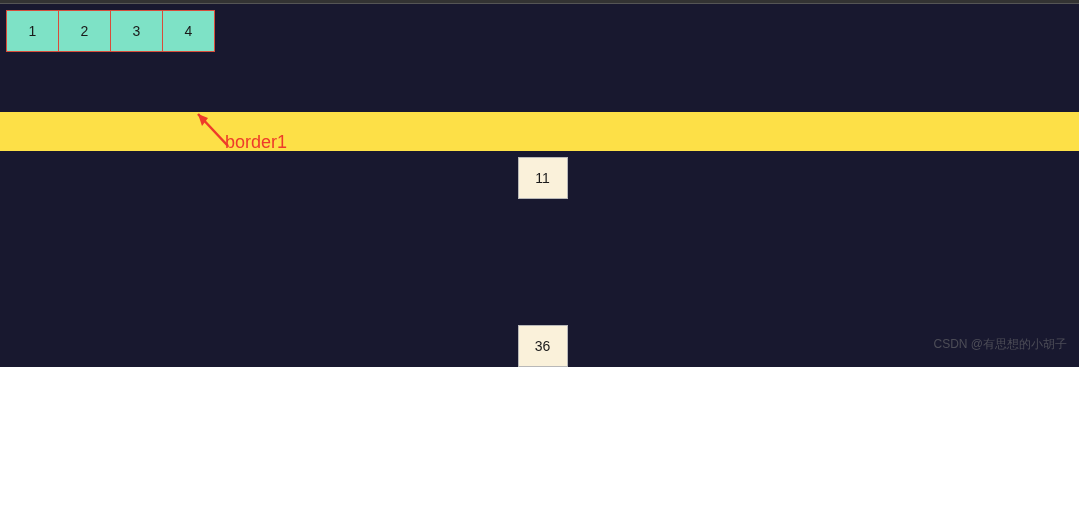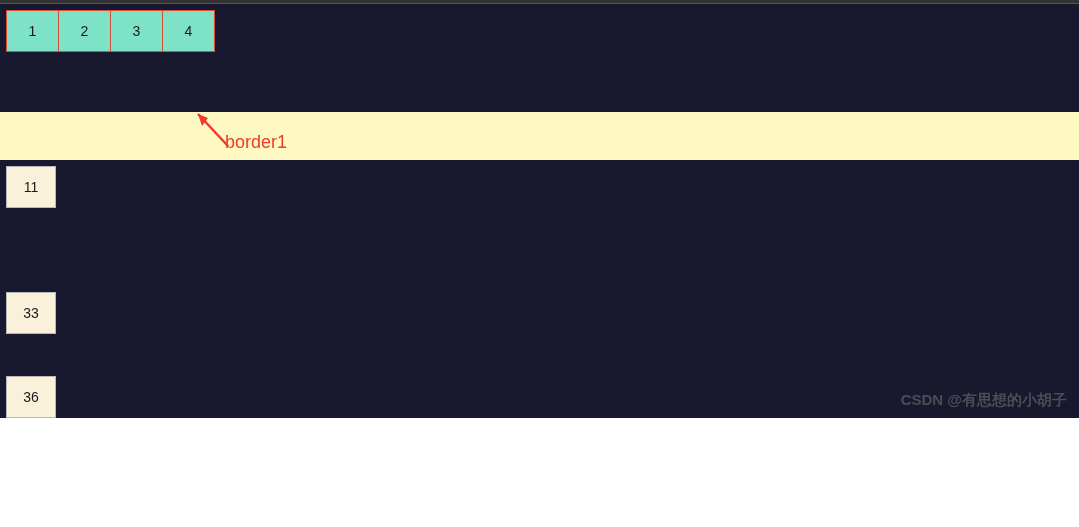--- a/index.html
+++ b/index.html
@@ -40,22 +40,22 @@
       align-items: center;
       justify-content: center;
       color: #1a1a1a;
       margin-left: -1px;
     }
     .cell-green:first-child {
       margin-left: 0;
     }
     .annotation-area {
       position: relative;
-      height: 48px;
-      background: #fef9c3;
+      height: 39px;
+      background: #fde047;
     }
     .annotation-label {
       position: absolute;
       left: 225px;
       top: 20px;
       color: #ee3b2a;
       font-size: 18px;
       font-family: Arial, sans-serif;
     }
     .arrow-svg {
@@ -80,33 +80,33 @@
       background: #18182f;
       width: 100%;
       padding-top: 6px;
       padding-bottom: 0;
     }
     .beige-container {
       height: 42px;
       background: #18182f;
       display: flex;
       align-items: center;
+      justify-content: center;
     }
     .spacer-dark {
       height: 42px;
       background: #18182f;
     }
     .watermark {
       position: absolute;
       right: 12px;
-      bottom: 8px;
+      bottom: 14px;
       color: rgba(120,120,120,0.55);
-      font-size: 15px;
+      font-size: 12px;
       font-family: "Microsoft YaHei", Arial, sans-serif;
-      font-weight: bold;
     }
   </style>
 </head>
 <body>
 
 <div class="top-bar"></div>
 
 <div class="section-dark section-1">
   <div class="row-cells">
     <div class="cell-green">
@@ -133,25 +133,20 @@
 </div>
 
 <div class="sec2-wrapper">
   <div class="beige-container">
     <div class="cell-beige">
         <span>11</span>
       </div>
   </div>
   <div class="spacer-dark"></div>
   <div class="spacer-dark"></div>
-  <div class="beige-container">
-    <div class="cell-beige">
-        <span>33</span>
-      </div>
-  </div>
   <div class="spacer-dark"></div>
   <div class="beige-container">
     <div class="cell-beige">
         <span>36</span>
       </div>
   </div>
 </div>
 
 <div class="watermark">CSDN @有思想的小胡子</div>
 

